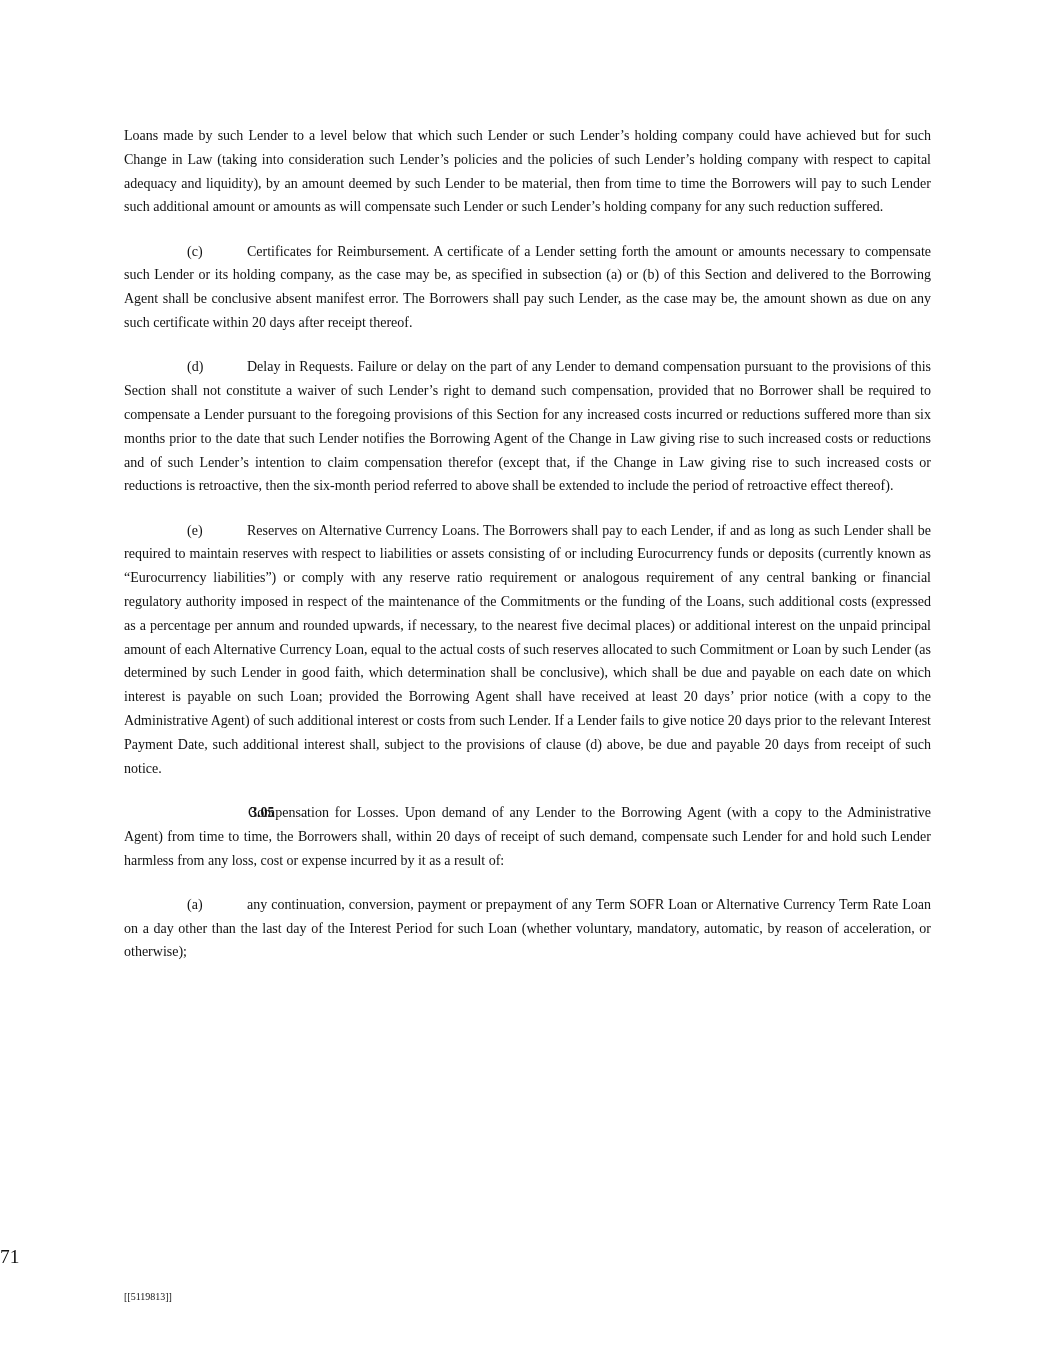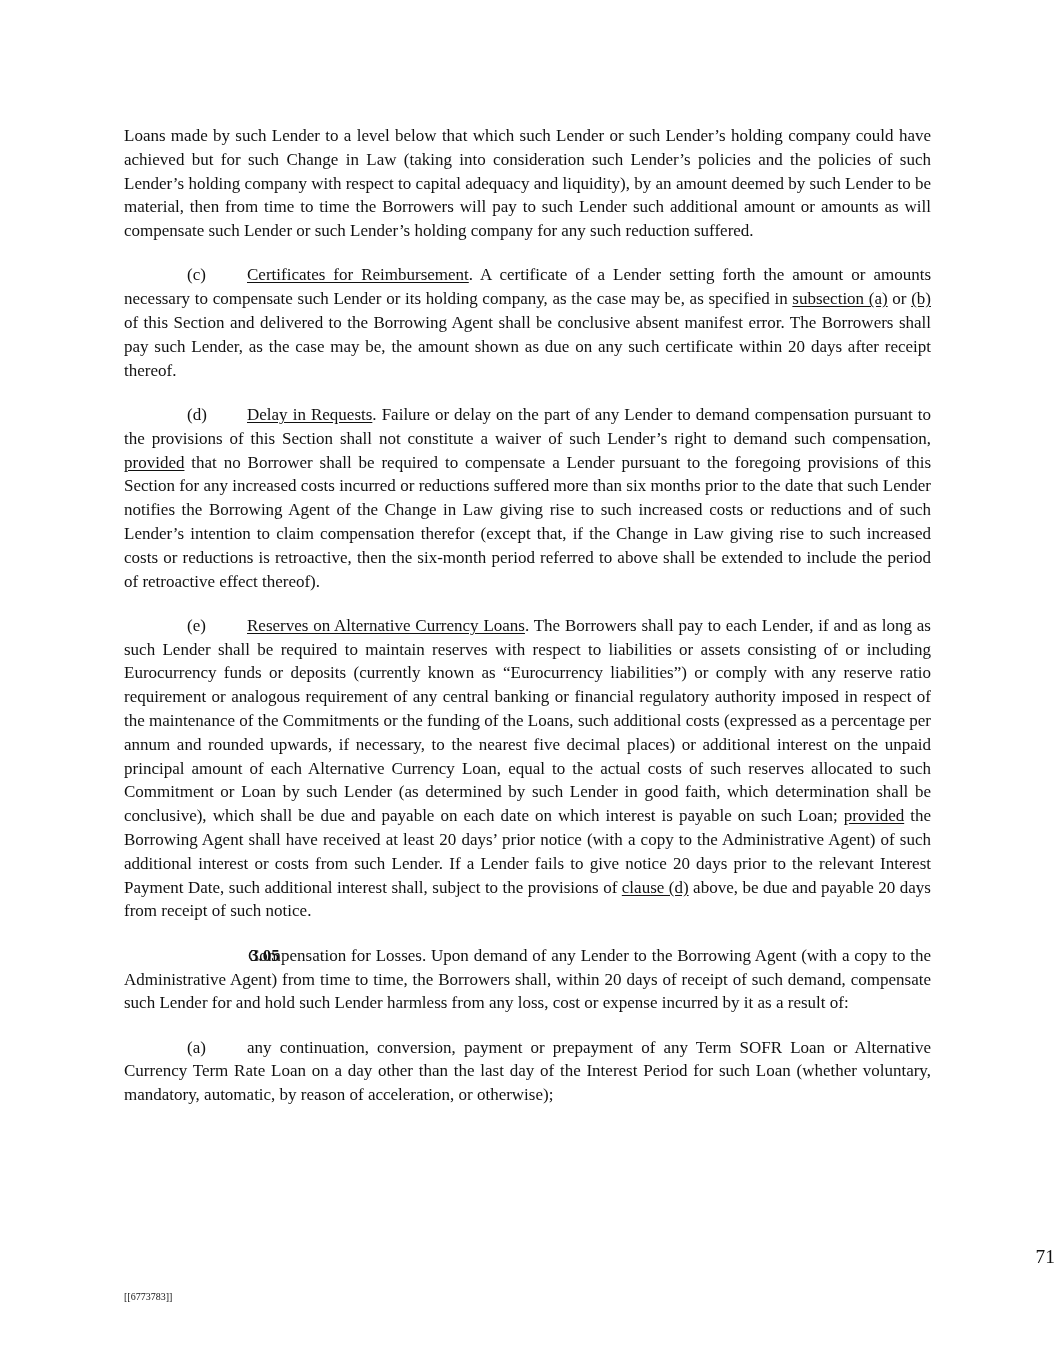--- a/index.html
+++ b/index.html
@@ -1,29 +1,29 @@
 <!DOCTYPE html>
 <html><head>
   <meta charset="utf-8">
   <style>
     html, body { margin: 0; padding: 0; background: #ffffff; }
     body { width: 1055px; height: 1365px; position: relative; overflow: hidden; }
     .page {
       position: absolute; left: 124px; top: 124px; width: 807px;
-      font-family: "Liberation Serif", serif; font-size: 17px; line-height: 23.8px;
+      font-family: "Liberation Serif", serif; font-size: 14px; line-height: 23.8px;
       color: #111111;
     }
     .para { margin: 0 0 20.5px 0; text-align: justify; text-align-last: left; }
     .indent { text-indent: 63px; }
     .label { display: inline-block; width: 60px; text-indent: 0; }
-    .u { text-decoration: underline; text-underline-offset: 2px; }
+    .u { text-underline-offset: 2px; }
     .b { font-weight: normal; }
     .secnum { display: inline-block; width: 61px; font-weight: bold; font-family: Liberation Serif, serif; }
     .page-number {
-      position: absolute; left: 0; width: 1055px; top: 1246px; text-align: right;
+      position: absolute; left: 0; width: 1055px; top: 1246px; text-align: left;
       font-family: "Liberation Serif", serif; font-size: 19.4px; color: #111111;
     }
     .doc-id {
       position: absolute; left: 124px; top: 1291px;
       font-family: "Liberation Serif", serif; font-size: 10px; color: #111111;
     }
   </style>
 </head>
 <body>
 
@@ -35,13 +35,13 @@
   <p class="para indent"><span class="label">(d)</span><span class="u">Delay in Requests</span><span>.  Failure or delay on the part of any Lender to demand compensation pursuant to the provisions of this Section shall not constitute a waiver of such Lender’s right to demand such compensation, </span><span class="u">provided</span><span> that no Borrower shall be required to compensate a Lender pursuant to the foregoing provisions of this Section for any increased costs incurred or reductions suffered more than six months prior to the date that such Lender notifies the Borrowing Agent of the Change in Law giving rise to such increased costs or reductions and of such Lender’s intention to claim compensation therefor (except that, if the Change in Law giving rise to such increased costs or reductions is retroactive, then the six-month period referred to above shall be extended to include the period of retroactive effect thereof).</span></p>
 
   <p class="para indent"><span class="label">(e)</span><span class="u">Reserves on Alternative Currency Loans</span><span>.  The Borrowers shall pay to each Lender, if and as long as such Lender shall be required to maintain reserves with respect to liabilities or assets consisting of or including Eurocurrency funds or deposits (currently known as “Eurocurrency liabilities”) or comply with any reserve ratio requirement or analogous requirement of any central banking or financial regulatory authority imposed in respect of the maintenance of the Commitments or the funding of the Loans, such additional costs (expressed as a percentage per annum and rounded upwards, if necessary, to the nearest five decimal places) or additional interest on the unpaid principal amount of each Alternative Currency Loan, equal to the actual costs of such reserves allocated to such Commitment or Loan by such Lender (as determined by such Lender in good faith, which determination shall be conclusive), which shall be due and payable on each date on which interest is payable on such Loan; </span><span class="u">provided</span><span> the Borrowing Agent shall have received at least 20 days’ prior notice (with a copy to the Administrative Agent) of such additional interest or costs from such Lender.  If a Lender fails to give notice 20 days prior to the relevant Interest Payment Date, such additional interest shall, subject to the provisions of </span><span class="u">clause (d)</span><span> above, be due and payable 20 days from receipt of such notice.</span></p>
 
   <p class="para indent"><span class="secnum">3.05</span><span class="b">Compensation for Losses.</span><span>  Upon demand of any Lender to the Borrowing Agent (with a copy to the Administrative Agent) from time to time, the Borrowers shall, within 20 days of receipt of such demand, compensate such Lender for and hold such Lender harmless from any loss, cost or expense incurred by it as a result of:</span></p>
 
   <p class="para indent"><span class="label">(a)</span><span>any continuation, conversion, payment or prepayment of any Term SOFR Loan or Alternative Currency Term Rate Loan on a day other than the last day of the Interest Period for such Loan (whether voluntary, mandatory, automatic, by reason of acceleration, or otherwise);</span></p>
 </div>
 
 <div class="page-number">71</div>
-<div class="doc-id">[[6773783]]</div>
+<div class="doc-id">[[5119813]]</div>
 
 </body></html>

